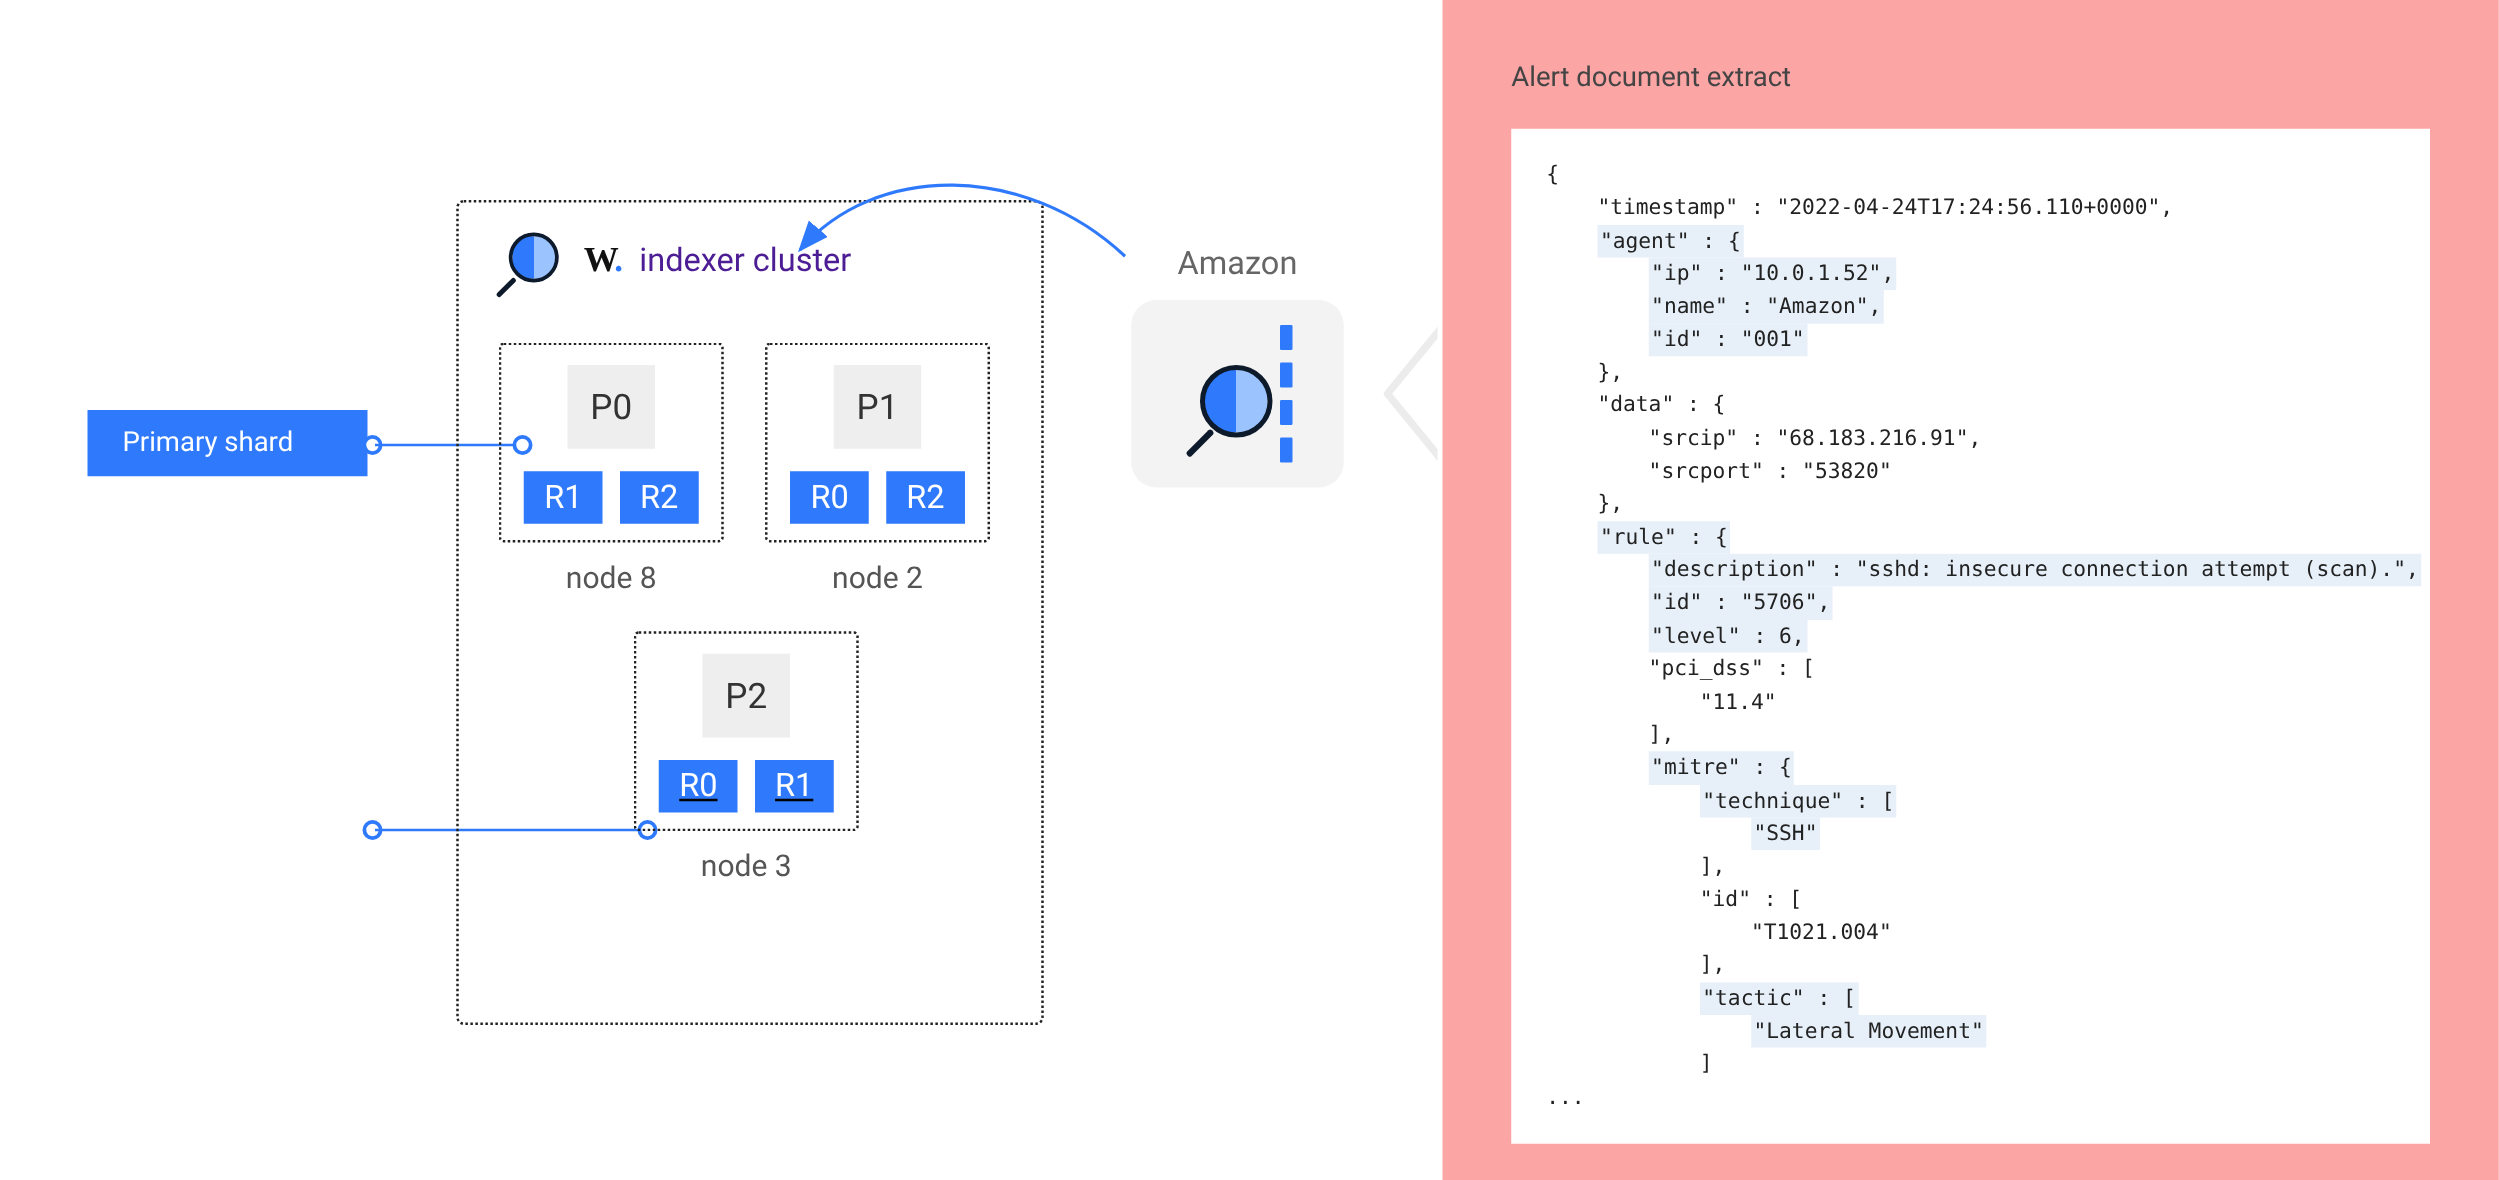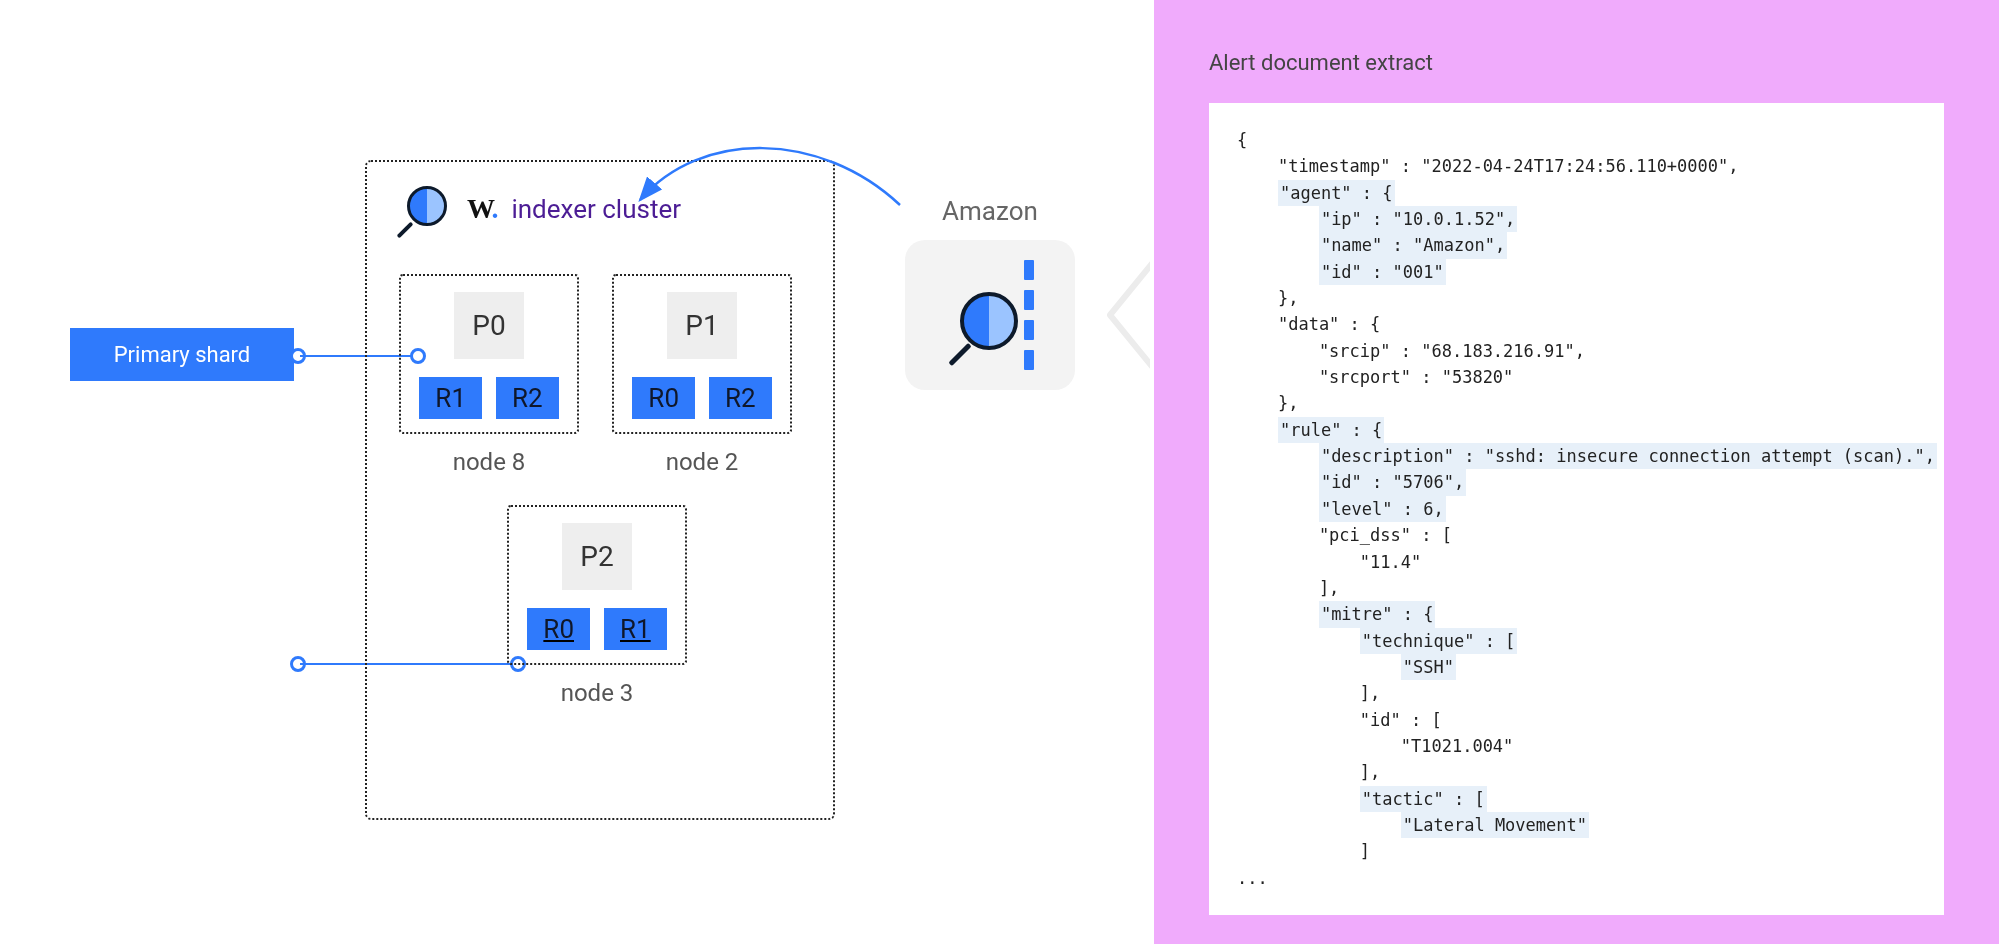--- a/index.html
+++ b/index.html
@@ -15,21 +15,21 @@
     position: absolute;
     inset: 0;
   }
   
   .alert-panel {
     position: absolute;
     right: 0;
     top: 0;
     width: 845px;
     height: 944px;
-    background: #f0abfc;
+    background: #fca5a5;
     padding: 50px 55px 55px 55px;
   }
   .alert-title {
     font-size: 22px;
     color: #444;
     font-weight: 400;
     margin-bottom: 28px;
   }
   .alert-box {
     background: #fff;
@@ -127,34 +127,33 @@
     color: #333;
     font-size: 28px;
     font-weight: 400;
     padding: 17px 18px;
     margin-top: 16px;
   }
   .r-row { margin-top: 18px; display:flex; justify-content:center; gap:14px;}
   .r-badge {
     display:inline-block;
     background: #2f7afc;
-    color: #0f172a;
+    color: #ffffff;
     font-size: 26px;
     padding: 6px 16px;
     font-weight: 400;
   }
   
   .shard-label {
     position: absolute;
     background: #2f7afc;
     color: #fff;
     font-size: 22px;
-    padding: 14px 16px;
-    font-weight: 400;
-    text-align: center;
+    padding: 14px 28px;
+    font-weight: 400;
   }
   .primary-label { left: 70px; top: 328px; width: 224px; }
   .replica-label { left: 70px; top: 636px; width: 224px; }
   .connector-dot {
     position: absolute;
     width: 16px; height: 16px;
     border: 3px solid #2f7afc;
     background: #fff;
     border-radius: 50%;
   }

